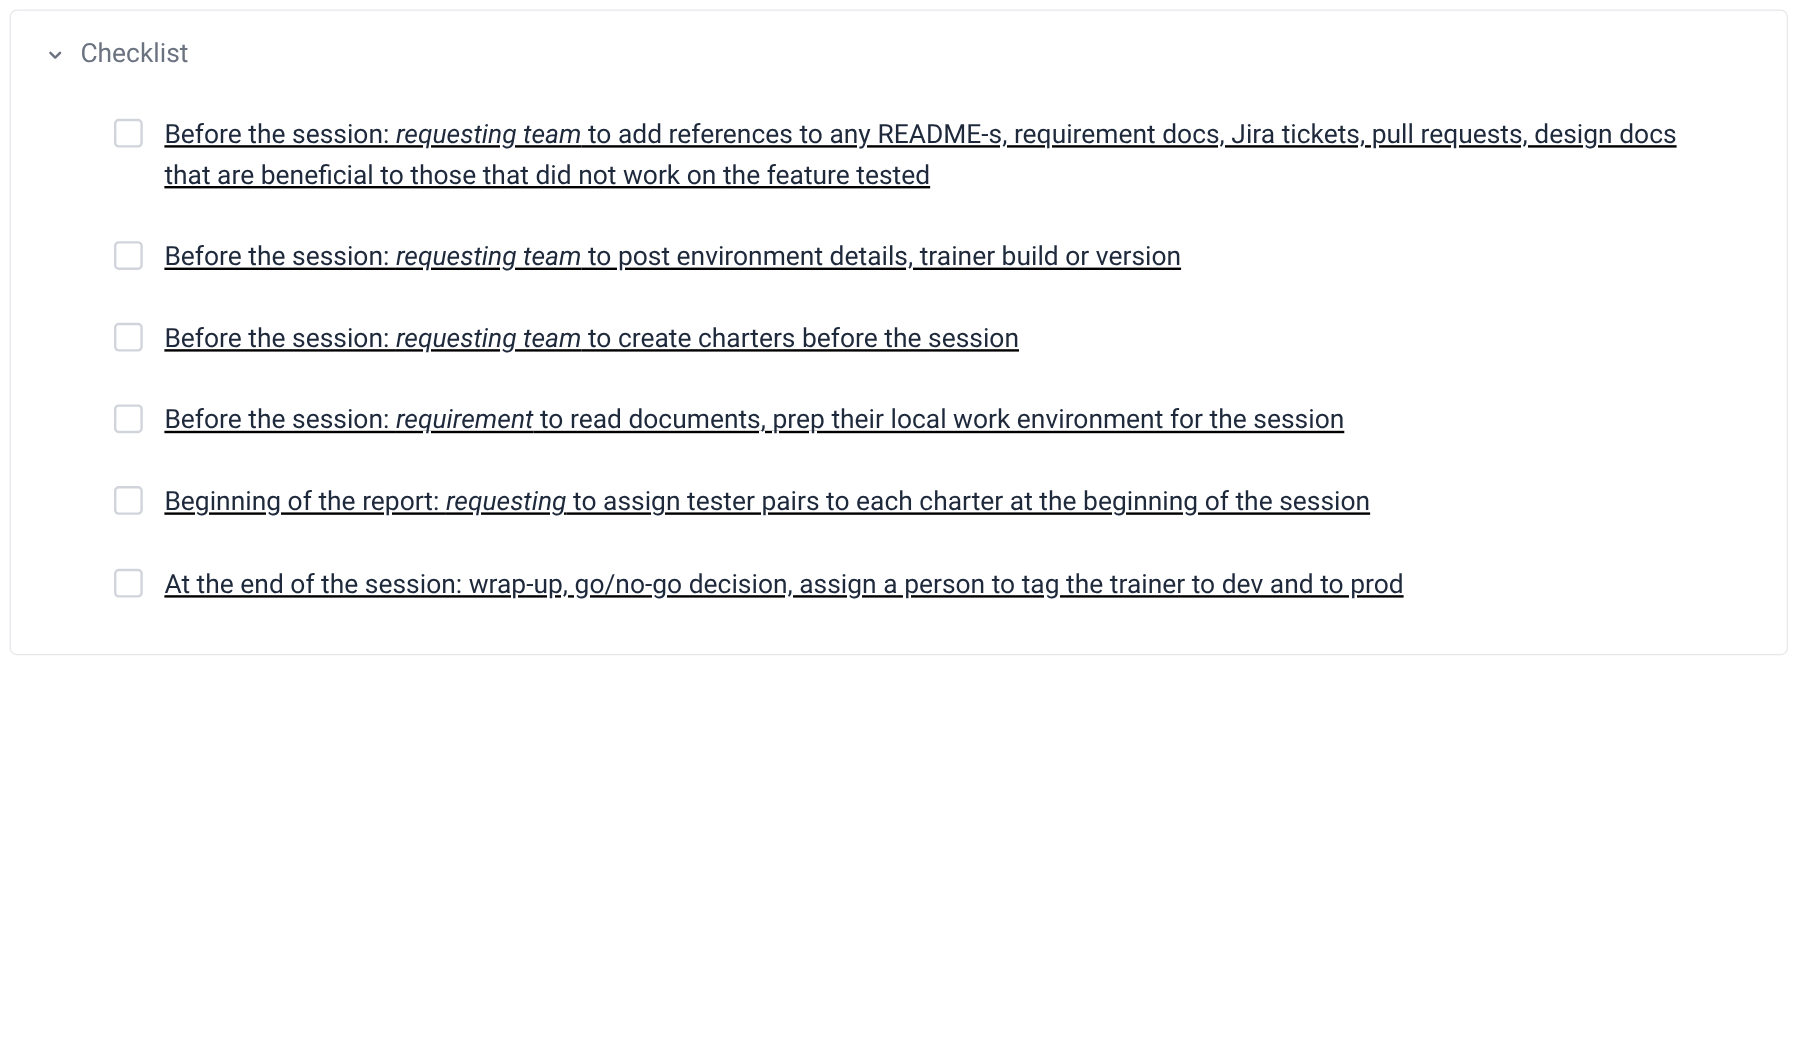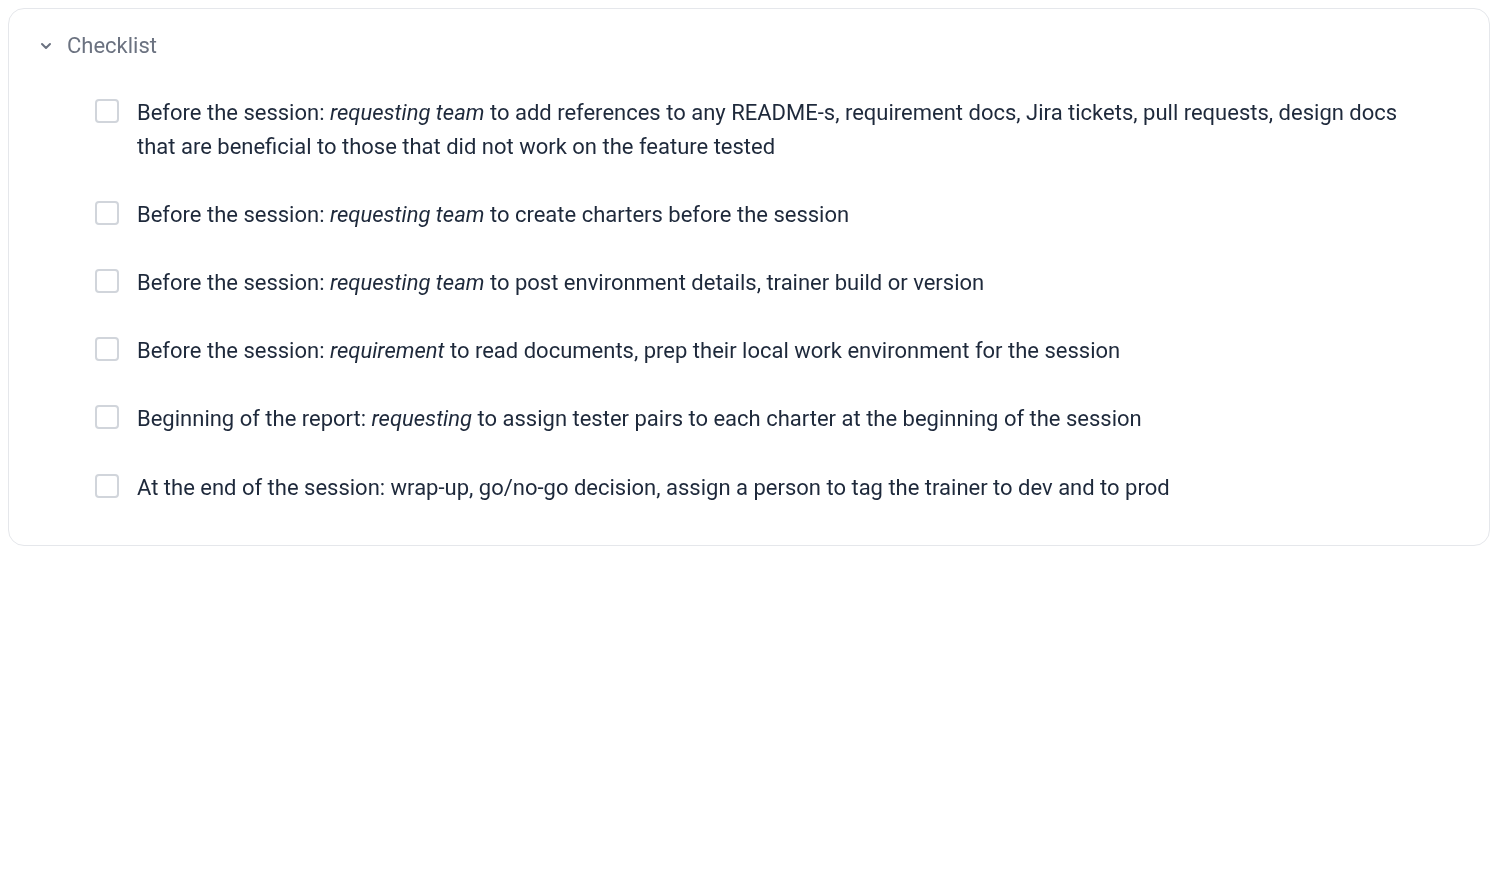--- a/index.html
+++ b/index.html
@@ -7,21 +7,21 @@
       padding: 0;
       box-sizing: border-box;
     }
     body {
       font-family: -apple-system, BlinkMacSystemFont, "Segoe UI", Roboto, Helvetica, Arial, sans-serif;
       background: #ffffff;
       padding: 8px;
     }
     .panel {
       border: 1px solid #e5e7eb;
-      border-radius: 16px;
+      border-radius: 6px;
       padding: 24px 30px 40px 30px;
       background: #ffffff;
     }
     .panel-header {
       display: flex;
       align-items: center;
       gap: 14px;
       margin-bottom: 38px;
       cursor: pointer;
     }
@@ -46,20 +46,21 @@
       display: flex;
       flex-direction: column;
       gap: 34px;
       padding-left: 56px;
       padding-right: 40px;
     }
     .checklist-item {
       display: flex;
       align-items: flex-start;
       gap: 18px;
+      text-decoration: underline;
     }
     .checkbox {
       flex-shrink: 0;
       width: 24px;
       height: 24px;
       border: 2px solid #d1d5db;
       border-radius: 4px;
       background: #ffffff;
       margin-top: 3px;
       cursor: pointer;
@@ -89,26 +90,26 @@
 
   <div class="checklist">
 
     <div class="checklist-item">
       <div class="checkbox"></div>
       <div class="item-text"><span>Before the session: </span><span class="italic">requesting team</span><span> to add references to any README-s, requirement docs, Jira tickets, pull requests, design docs that are beneficial to those that did not work on the feature tested</span></div>
     </div>
 
     <div class="checklist-item">
       <div class="checkbox"></div>
-      <div class="item-text"><span>Before the session: </span><span class="italic">requesting team</span><span> to create charters before the session</span></div>
+      <div class="item-text"><span>Before the session: </span><span class="italic">requesting team</span><span> to post environment details, trainer build or version</span></div>
     </div>
 
     <div class="checklist-item">
       <div class="checkbox"></div>
-      <div class="item-text"><span>Before the session: </span><span class="italic">requesting team</span><span> to post environment details, trainer build or version</span></div>
+      <div class="item-text"><span>Before the session: </span><span class="italic">requesting team</span><span> to create charters before the session</span></div>
     </div>
 
     <div class="checklist-item">
       <div class="checkbox"></div>
       <div class="item-text"><span>Before the session: </span><span class="italic">requirement</span><span> to read documents, prep their local work environment for the session</span></div>
     </div>
 
     <div class="checklist-item">
       <div class="checkbox"></div>
       <div class="item-text"><span>Beginning of the report: </span><span class="italic">requesting</span><span> to assign tester pairs to each charter at the beginning of the session</span></div>

